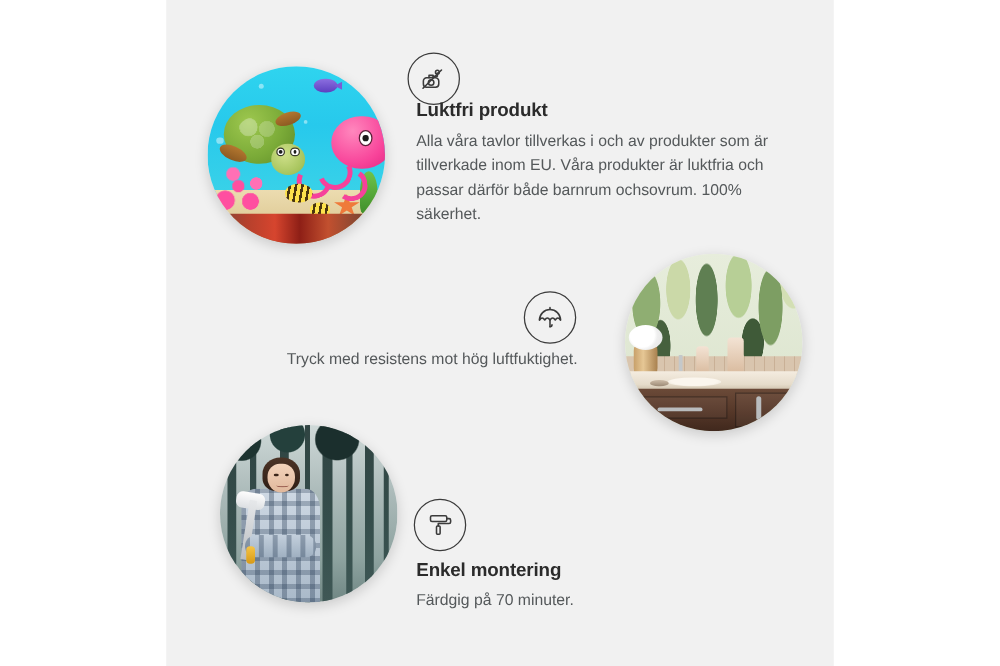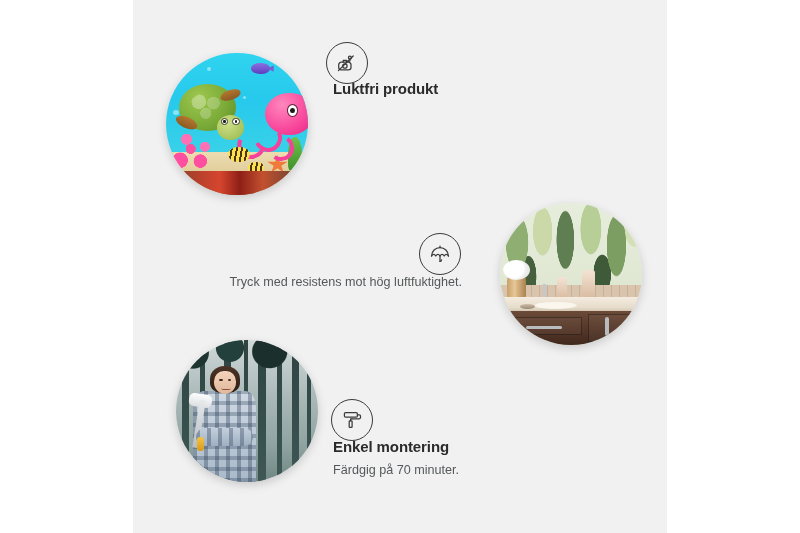--- a/index.html
+++ b/index.html
@@ -321,24 +321,24 @@
   #txt-odour {
     position: absolute; left: 333px; top: 80px; width: 293px;
     text-align: left;
   }
   #txt-odour .feat-body { margin-top: 5px; }
 
   #txt-water {
     position: absolute; left: 180px; top: 268px; width: 282px;
     text-align: right;
   }
-  #txt-water .feat-body { margin-top: 5px; }
+  #txt-water .feat-body { margin-top: 10px; }
 
   #txt-roller {
-    position: absolute; left: 333px; top: 438px; width: 290px;
+    position: absolute; left: 333px; top: 448px; width: 290px;
     text-align: left;
   }
   #txt-roller .feat-body { margin-top: 4px; }
 </style>
 </head>
 <body>
 
 <div id="stage">
 
   <div class="panel"></div>
@@ -377,20 +377,21 @@
       <path d="M9.2 12.2 v-1.9 h3.3 v1.9"></path>
       <path d="M12.5 11.0 h3.4 v-2.6"></path>
       <path d="M15.9 6.2 a1.5 1.5 0 1 1 0 3 a1.5 1.5 0 0 1 0 -3 z"></path>
       <circle cx="10.9" cy="16.0" r="2.2"></circle>
       <line x1="4.4" y1="20.6" x2="19.2" y2="6.0"></line>
     </svg>
   </div>
 
   <div id="txt-odour">
     <div class="feat-title">Luktfri produkt</div>
+    <div class="feat-body">Alla våra tavlor tillverkas i och av produkter som är tillverkade inom EU. Våra produkter är luktfria och passar därför både barnrum ochsovrum. 100% säkerhet.</div>
   </div>
 
   <div class="disc" id="disc-bath">
     <div class="scene">
       <div class="bath-wall"></div>
       <div class="bath-backsplash"></div>
       <div class="bath-bottle" id="bottle-b"></div>
       <div class="bath-bottle" id="bottle-a"></div>
       <div class="bath-faucet"></div>
       <div class="bath-vase"></div>

